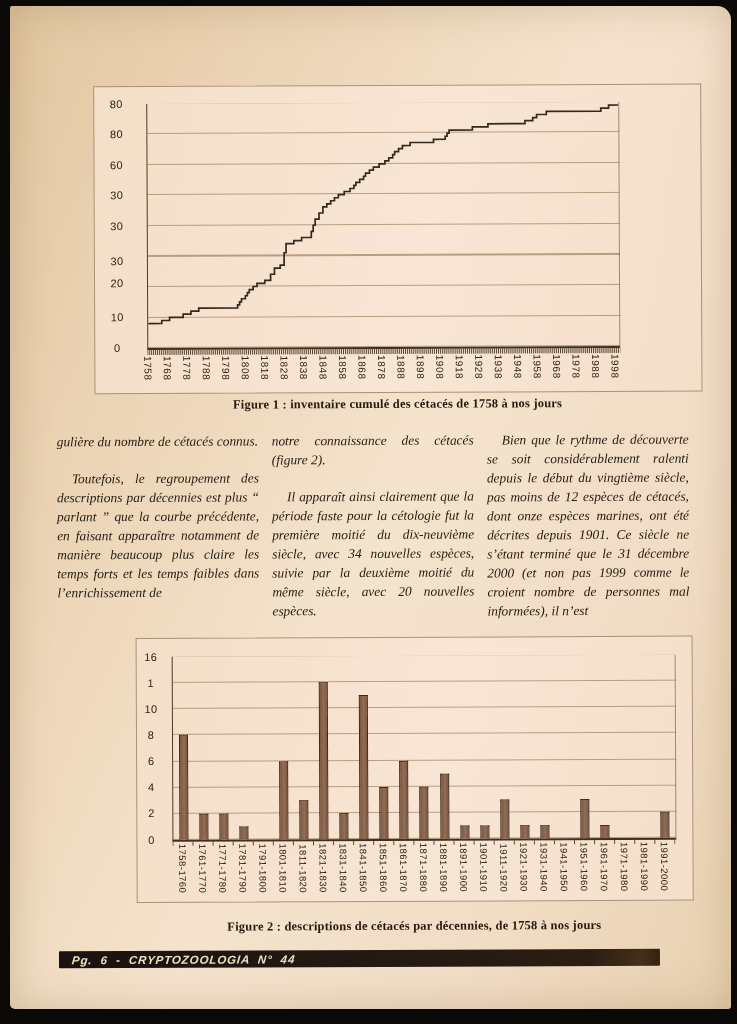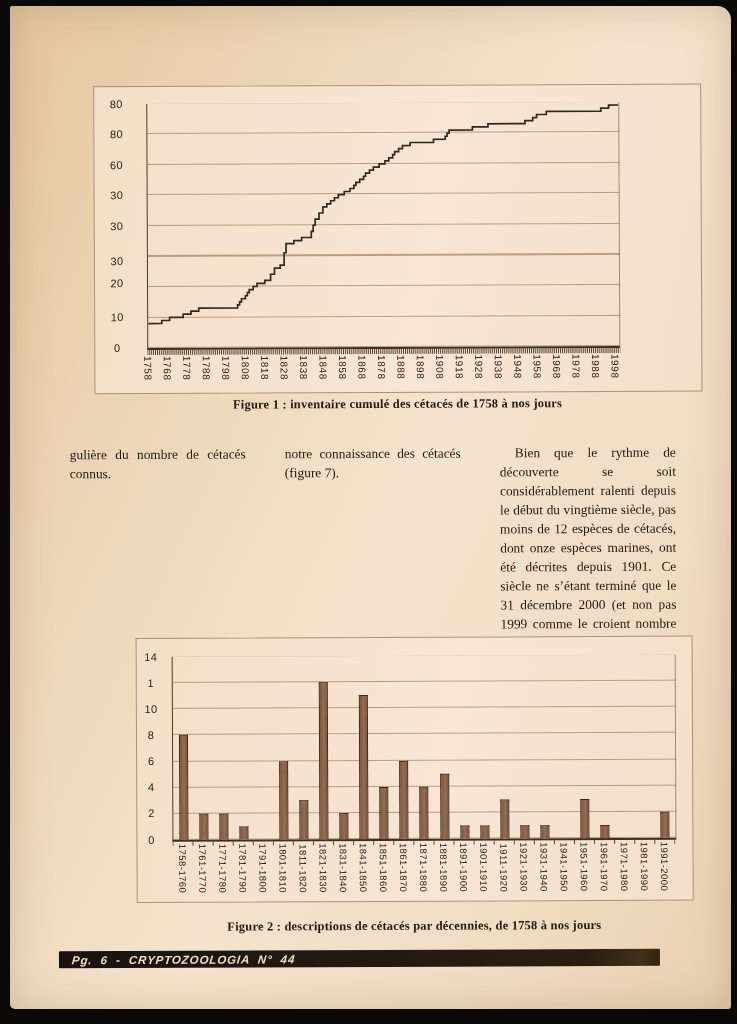--- a/index.html
+++ b/index.html
@@ -45,21 +45,21 @@
         color:#2c2215;letter-spacing:.45px;line-height:11px;}
 
   .caption{position:absolute;text-align:center;font-family:"Liberation Serif",serif;
            font-weight:bold;font-size:12.5px;color:#241a0f;letter-spacing:.2px;}
   .cap1{left:85px;width:606px;top:391px;}
   .cap2{left:125px;width:555px;top:913px;}
 
   
   .cols{position:absolute;left:47px;top:425px;width:632px;display:flex;gap:13px;}
   .col{flex:1;font-size:13.4px;line-height:19px;color:#221a10;text-align:justify;}
-  .col p{margin:13px;}
+  .col p{margin:0;font-style:italic;}
   .col p + p{margin-top:18px;}
   .col p.indent{text-indent:15px;}
 
   
   .footerbar{position:absolute;left:47px;top:944px;width:601px;height:17px;
              background:linear-gradient(90deg,#191210,#231a12 55%,#2b1d11 88%,#44301a 97%,#33230f);
              display:flex;align-items:center;border-radius:1px;}
   .footerbar span{font:italic bold 11.5px "Liberation Sans",sans-serif;color:#efe0bd;
                   letter-spacing:.9px;word-spacing:4px;padding-left:13px;transform:skewX(-6deg);}
 </style>
@@ -112,39 +112,41 @@
           <div class="vlab" style="left: 454.719px; top: 269px;">1968</div>
           <div class="vlab" style="left: 474.182px; top: 269px;">1978</div>
           <div class="vlab" style="left: 493.645px; top: 269px;">1988</div>
           <div class="vlab" style="left: 513.107px; top: 269px;">1998</div>
         </div>
       <div class="caption cap1">Figure 1 : inventaire cumulé des cétacés de 1758 à nos jours</div>
 
       <div class="cols">
         <div class="col">
           <p>gulière du nombre de cétacés connus.</p>
+          <p class="indent">Toutefois, le regroupement des descriptions par décennies est plus “ parlant ” que la courbe précédente, en faisant apparaître notamment de manière beaucoup plus claire les temps forts et les temps faibles dans l’enrichissement de</p>
         </div>
         <div class="col">
-          <p>notre connaissance des cétacés (figure 7).</p>
+          <p>notre connaissance des cétacés (figure 2).</p>
+          <p class="indent">Il apparaît ainsi clairement que la période faste pour la cétologie fut la première moitié du dix-neuvième siècle, avec 34 nouvelles espèces, suivie par la deuxième moitié du même siècle, avec 20 nouvelles espèces.</p>
         </div>
         <div class="col">
           <p class="indent">Bien que le rythme de découverte se soit considérablement ralenti depuis le début du vingtième siècle, pas moins de 12 espèces de cétacés, dont onze espèces marines, ont été décrites depuis 1901. Ce siècle ne s’étant terminé que le 31 décembre 2000 (et non pas 1999 comme le croient nombre de personnes mal informées), il n’est</p>
         </div>
       </div>
 
       <div class="figbox fig2" id="f2box">
         <div id="f2y">
             <span class="ylab ylab2" style="top: 194.5px;">0</span>
             <span class="ylab ylab2" style="top: 168.357px;">2</span>
             <span class="ylab ylab2" style="top: 142.214px;">4</span>
             <span class="ylab ylab2" style="top: 116.071px;">6</span>
             <span class="ylab ylab2" style="top: 89.9286px;">8</span>
             <span class="ylab ylab2" style="top: 63.7857px;">10</span>
             <span class="ylab ylab2" style="top: 37.6429px;">1</span>
-            <span class="ylab ylab2" style="top: 11.5px;">14</span>
+            <span class="ylab ylab2" style="top: 11.5px;">16</span>
           </div>
         <div class="plot plot2">
           <div class="bars" id="f2bars">
               <div class="slot">
                 <div class="bar" title="8" style="height: 104.6px;"></div>
               </div>
               <div class="slot">
                 <div class="bar" title="2" style="height: 26.1px;"></div>
               </div>
               <div class="slot">

